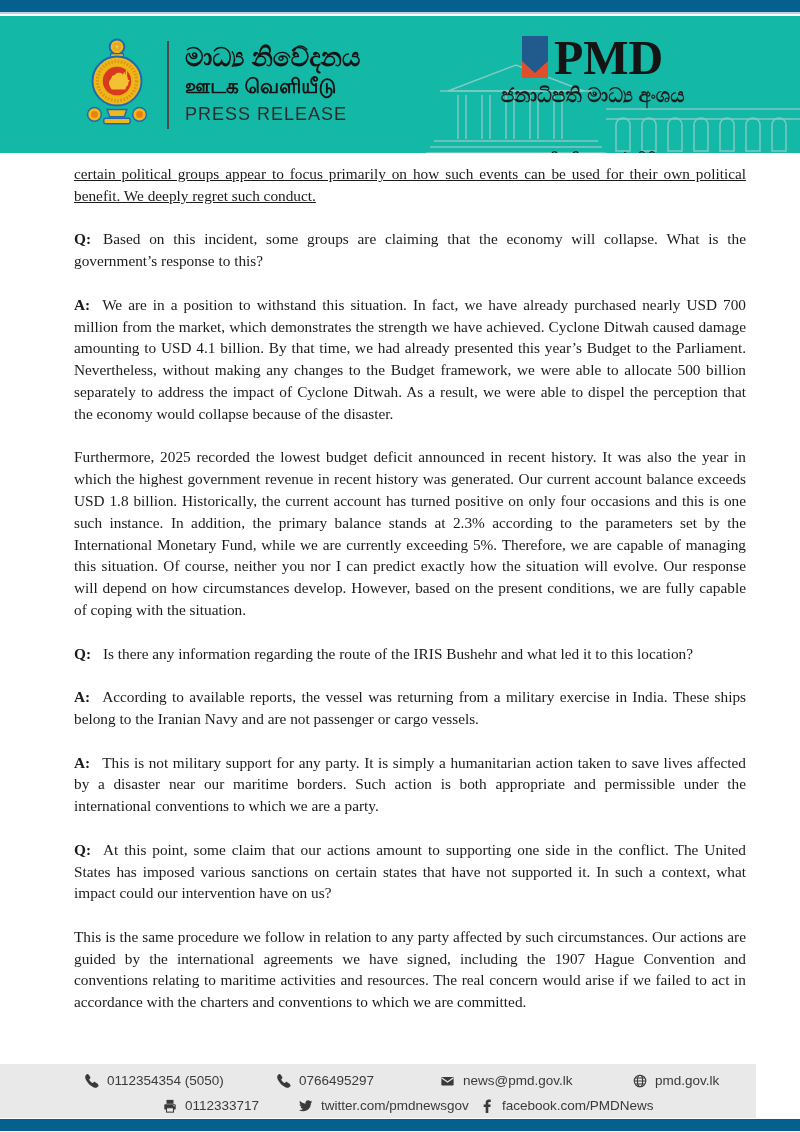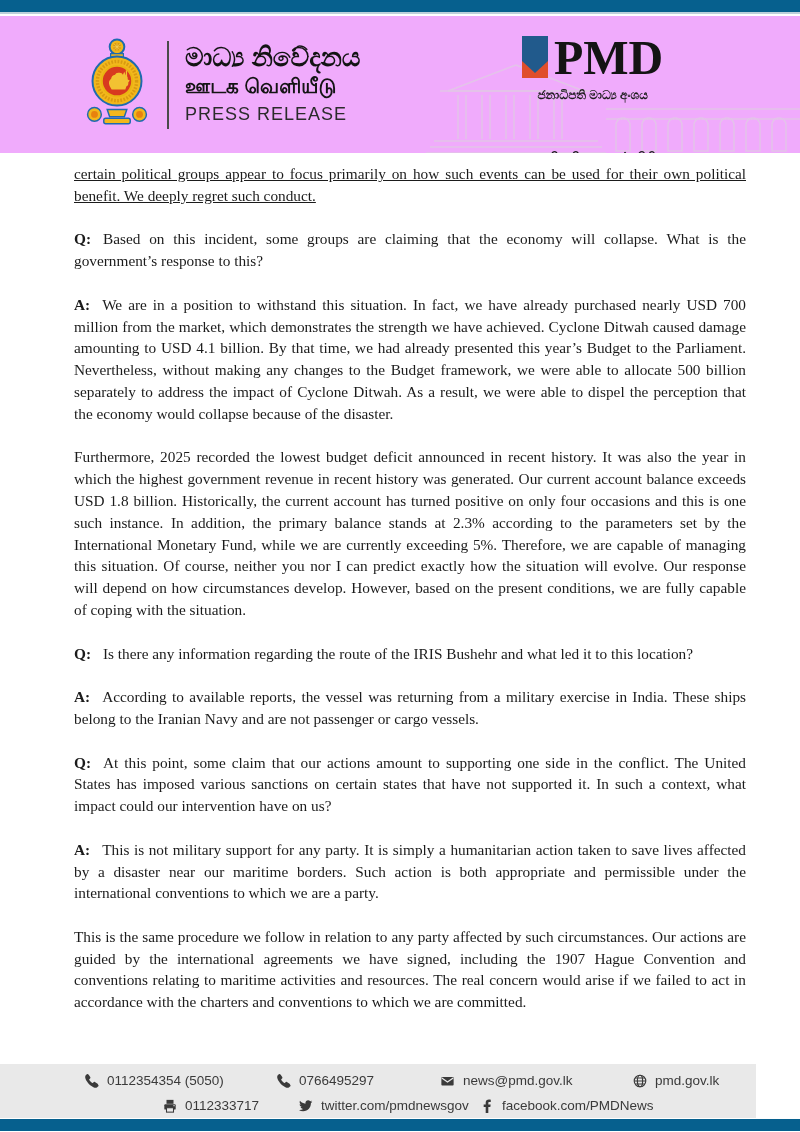--- a/index.html
+++ b/index.html
@@ -18,21 +18,21 @@
     background: #06608e; border-bottom: 2px solid #bcd0dc;
   }
   .bottom-bar {
     position: absolute; top: 1119px; left: 0; width: 800px; height: 12px;
     background: #06608e;
   }
 
   
   .header {
     position: absolute; top: 16px; left: 0; width: 800px; height: 137px;
-    background: #f0abfc; overflow: hidden;
+    background: #14b8a6; overflow: hidden;
   }
   .watermark {
     position: absolute; right: 0; bottom: -6px; opacity: .55;
   }
   .header-left {
     position: absolute; left: 85px; top: 20px;
     display: flex; align-items: center;
   }
   .emblem { display: block; }
   .header-divider {
@@ -46,21 +46,21 @@
 
   .header-right {
     position: absolute; right: 86px; top: 20px;
     display: flex; flex-direction: column; align-items: center;
   }
   .pmd-row { display: flex; align-items: flex-start; gap: 6px; }
   .pmd-wordmark {
     font-family: "Liberation Serif", serif; font-weight: bold;
     font-size: 48px; line-height: 44px; color: #141414; letter-spacing: 0;
   }
-  .hr-sinhala { font-size: 12px; line-height: 19px; font-weight: 700; color: #1d1d1d; margin-top: 6px; }
+  .hr-sinhala { font-size: 20px; line-height: 19px; font-weight: 700; color: #1d1d1d; margin-top: 6px; }
   .hr-tamil   { font-size: 13.5px; line-height: 17px; font-weight: 700; color: #1d1d1d; margin-top: 44px; }
   .hr-english { font-size: 15px; line-height: 15px; font-weight: 700; letter-spacing: .8px; color: #1d1d1d; margin-top: 1px; }
 
   
   .doc-body {
     position: absolute; top: 153px; left: 74px; width: 672px;
     font-family: "Liberation Serif", serif;
     font-size: 15.3px; line-height: 21.8px; color: #1b1b1b;
     text-align: justify;
   }
@@ -157,22 +157,22 @@
   </div>
 </div>
 
 <div class="doc-body">
   <p><b class="qa-label"></b><span>certain political groups appear to focus primarily on how such events can be used for their own political benefit. We deeply regret such conduct.</span></p>
   <p><b class="qa-label">Q:</b><span>Based on this incident, some groups are claiming that the economy will collapse. What is the government’s response to this?</span></p>
   <p><b class="qa-label">A:</b><span>We are in a position to withstand this situation. In fact, we have already purchased nearly USD 700 million from the market, which demonstrates the strength we have achieved. Cyclone Ditwah caused damage amounting to USD 4.1 billion. By that time, we had already presented this year’s Budget to the Parliament. Nevertheless, without making any changes to the Budget framework, we were able to allocate 500 billion separately to address the impact of Cyclone Ditwah. As a result, we were able to dispel the perception that the economy would collapse because of the disaster.</span></p>
   <p><b class="qa-label"></b><span>Furthermore, 2025 recorded the lowest budget deficit announced in recent history. It was also the year in which the highest government revenue in recent history was generated. Our current account balance exceeds USD 1.8 billion. Historically, the current account has turned positive on only four occasions and this is one such instance. In addition, the primary balance stands at 2.3% according to the parameters set by the International Monetary Fund, while we are currently exceeding 5%. Therefore, we are capable of managing this situation. Of course, neither you nor I can predict exactly how the situation will evolve. Our response will depend on how circumstances develop. However, based on the present conditions, we are fully capable of coping with the situation.</span></p>
   <p><b class="qa-label">Q:</b><span>Is there any information regarding the route of the IRIS Bushehr and what led it to this location?</span></p>
   <p><b class="qa-label">A:</b><span>According to available reports, the vessel was returning from a military exercise in India. These ships belong to the Iranian Navy and are not passenger or cargo vessels.</span></p>
+  <p><b class="qa-label">A:</b><span>This is not military support for any party. It is simply a humanitarian action taken to save lives affected by a disaster near our maritime borders. Such action is both appropriate and permissible under the international conventions to which we are a party.</span></p>
   <p><b class="qa-label">Q:</b><span>At this point, some claim that our actions amount to supporting one side in the conflict. The United States has imposed various sanctions on certain states that have not supported it. In such a context, what impact could our intervention have on us?</span></p>
-  <p><b class="qa-label">A:</b><span>This is not military support for any party. It is simply a humanitarian action taken to save lives affected by a disaster near our maritime borders. Such action is both appropriate and permissible under the international conventions to which we are a party.</span></p>
   <p><b class="qa-label"></b><span>This is the same procedure we follow in relation to any party affected by such circumstances. Our actions are guided by the international agreements we have signed, including the 1907 Hague Convention and conventions relating to maritime activities and resources. The real concern would arise if we failed to act in accordance with the charters and conventions to which we are committed.</span></p>
 </div>
 
 <div class="footer">
 
   <div class="f-item r1 i1">
     <svg width="14" height="14" viewBox="0 0 16 16" fill="#3a3a3a">
         <path d="M15.5 12.7c0 .3-.1.6-.2.9-.1.3-.3.6-.5.8-.4.4-.8.7-1.2.9-.5.2-1 .3-1.5.3-.8 0-1.6-.2-2.5-.6-.9-.4-1.8-.9-2.7-1.5-.9-.7-1.7-1.4-2.5-2.2C3.6 10.5 2.9 9.6 2.3 8.7 1.7 7.8 1.2 6.9.8 6 .4 5.1.2 4.3.2 3.5c0-.5.1-1 .3-1.5.2-.4.5-.8.9-1.2C1.9.3 2.4.1 2.9.1c.2 0 .4 0 .6.1.2.1.4.2.5.4l1.8 2.6c.1.2.2.4.3.5.1.2.1.3.1.5s-.1.4-.2.6c-.1.2-.3.4-.5.6l-.6.6c-.1.1-.1.2-.1.3v.2c.1.2.2.5.5.9.3.4.6.8 1 1.2.4.4.8.8 1.2 1.1.4.3.7.5.9.6h.2c.1 0 .2 0 .3-.1l.6-.6c.2-.2.4-.4.6-.5.2-.1.4-.2.6-.2.1 0 .3 0 .5.1.2.1.3.1.5.3l2.7 1.9c.2.1.3.3.4.4 0 .2.1.4.1.6z"></path>
       </svg>
     <span>0112354354 (5050)</span>

